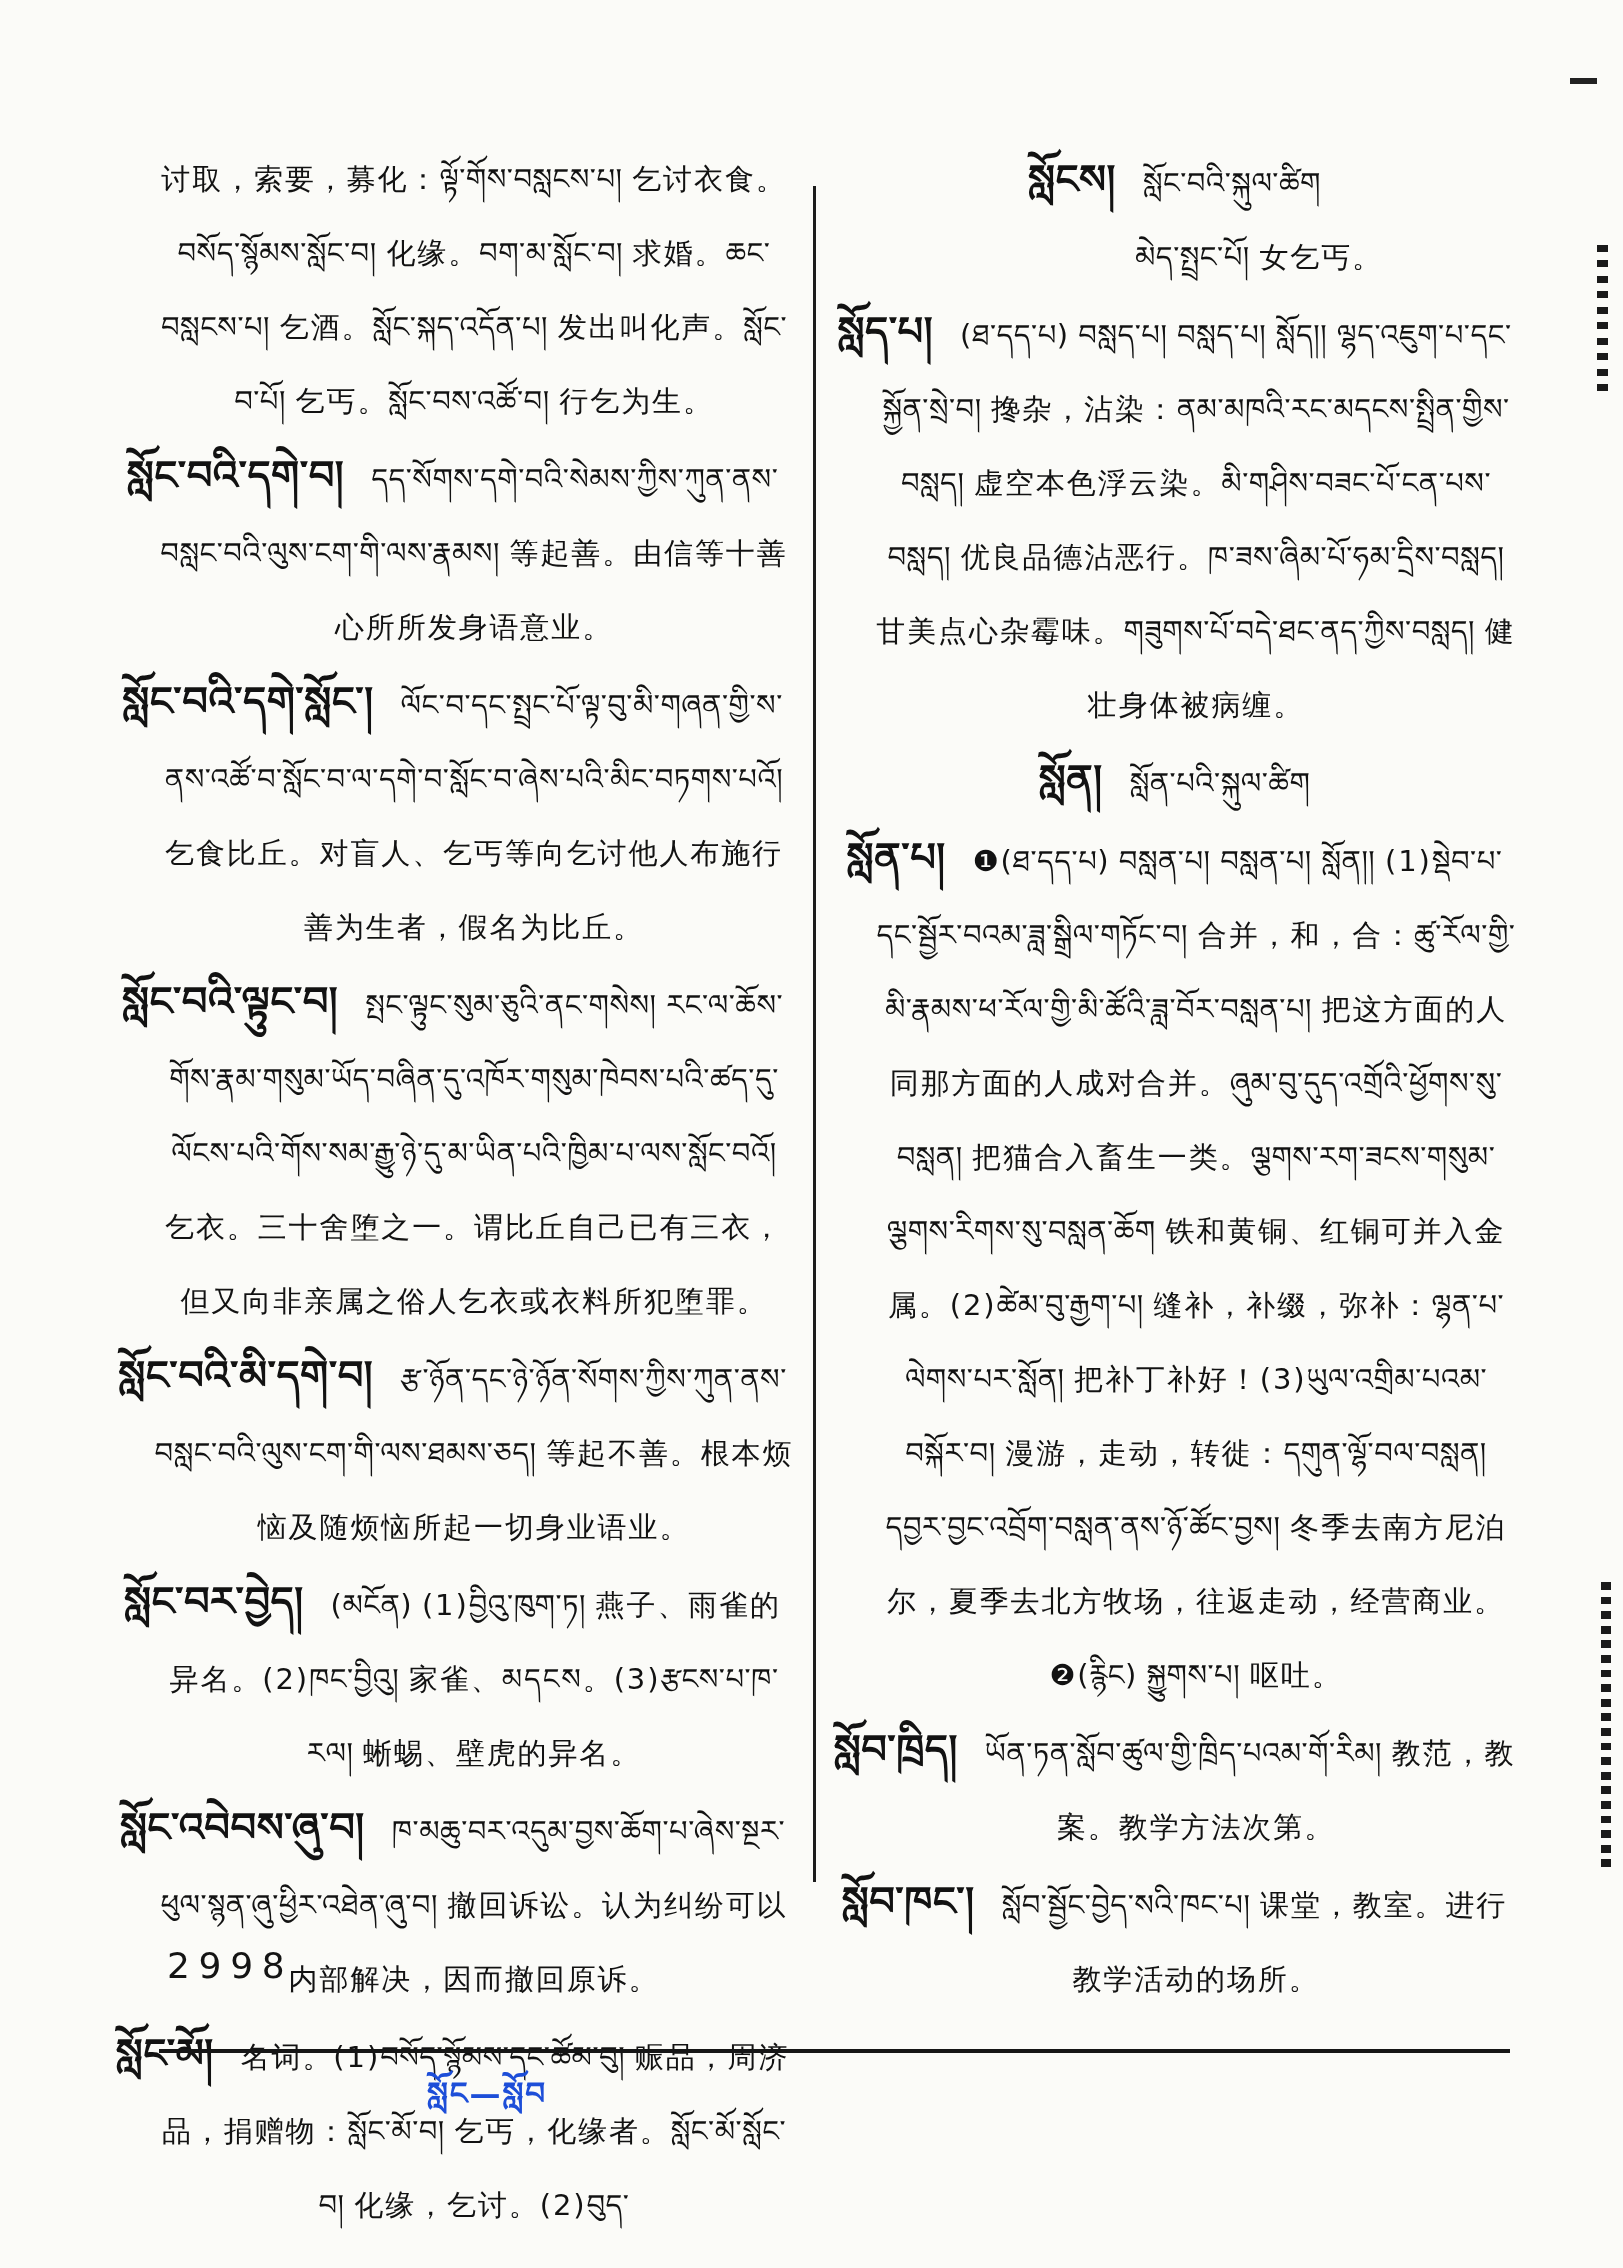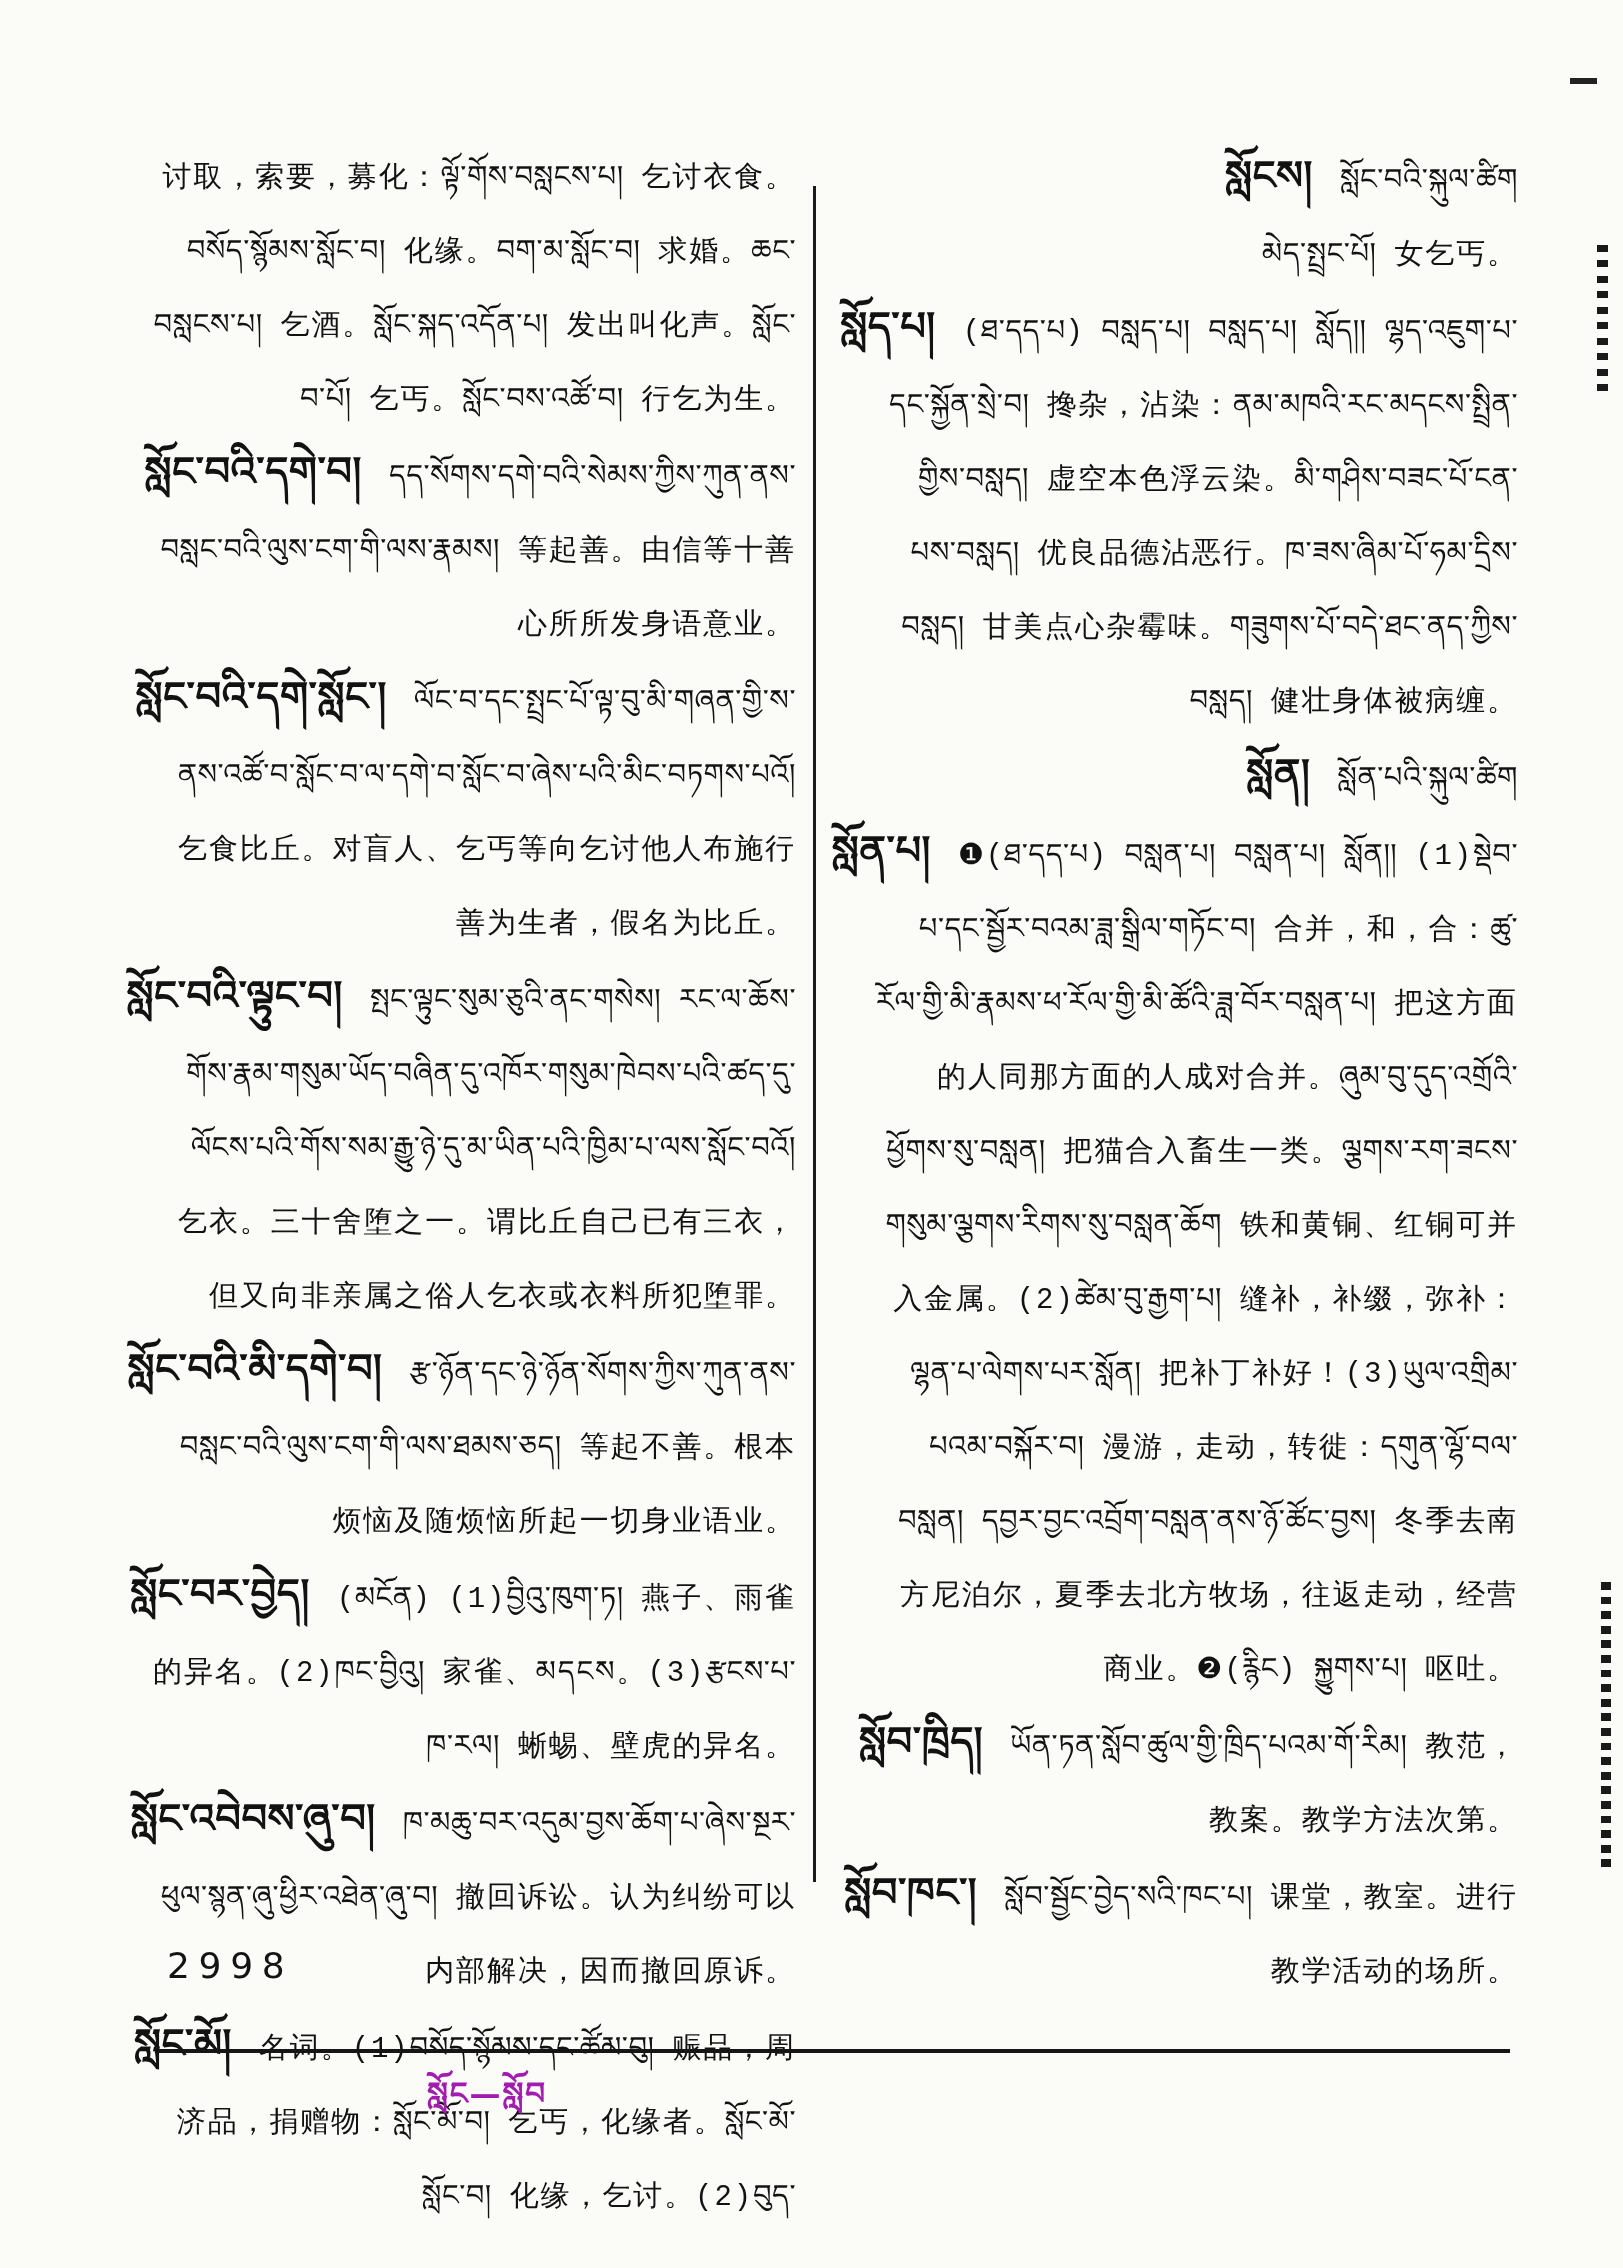--- a/index.html
+++ b/index.html
@@ -9,22 +9,21 @@
     font-family:"DejaVu Sans","Liberation Sans",sans-serif;
     color:#121212;
     position:relative;
     overflow:hidden;
   }
   .page{position:absolute;inset:0;}
   .col{
     position:absolute;top:142px;
     font-size:29px;line-height:74px;
     letter-spacing:1px;
-    text-align:right;
-    font-family:Liberation Mono, monospace;
+    text-align:center;
   }
   .col-left{left:109px;width:687px;}
   .col-right{left:831px;width:687px;}
   .entry{padding-left:43px;text-indent:-43px;}
   .entry.cont{text-indent:0;}
   .entry.cont-deep{text-indent:126px;}
   .hw{
     font-weight:bold;
     font-size:40px;
     padding-right:27px;
@@ -39,21 +38,21 @@
   .footer-rule{
     position:absolute;left:159px;top:2049px;
     width:1351px;height:3.9px;background:#161616;
   }
   .footer-number{
     position:absolute;left:167px;top:1945px;
     font-size:36px;letter-spacing:8.7px;color:#141414;
   }
   .footer-range{
     position:absolute;left:427px;top:2059px;
-    font-size:31px;font-weight:bold;color:#a21caf;letter-spacing:1.9px;
+    font-size:31px;font-weight:bold;color:#1d4ed8;letter-spacing:1.9px;
   }
   .artifact{position:absolute;background:#222;}
   .artifact.dashes-top{
     left:1597px;top:245px;width:10.7px;height:155px;
     background:repeating-linear-gradient(to bottom,#1a1a1a 0 6.8px,transparent 6.8px 15.5px);
   }
   .artifact.dashes-bottom{
     left:1601px;top:1582px;width:9.7px;height:291px;
     background:repeating-linear-gradient(to bottom,#1a1a1a 0 7.8px,transparent 7.8px 14.6px);
   }

